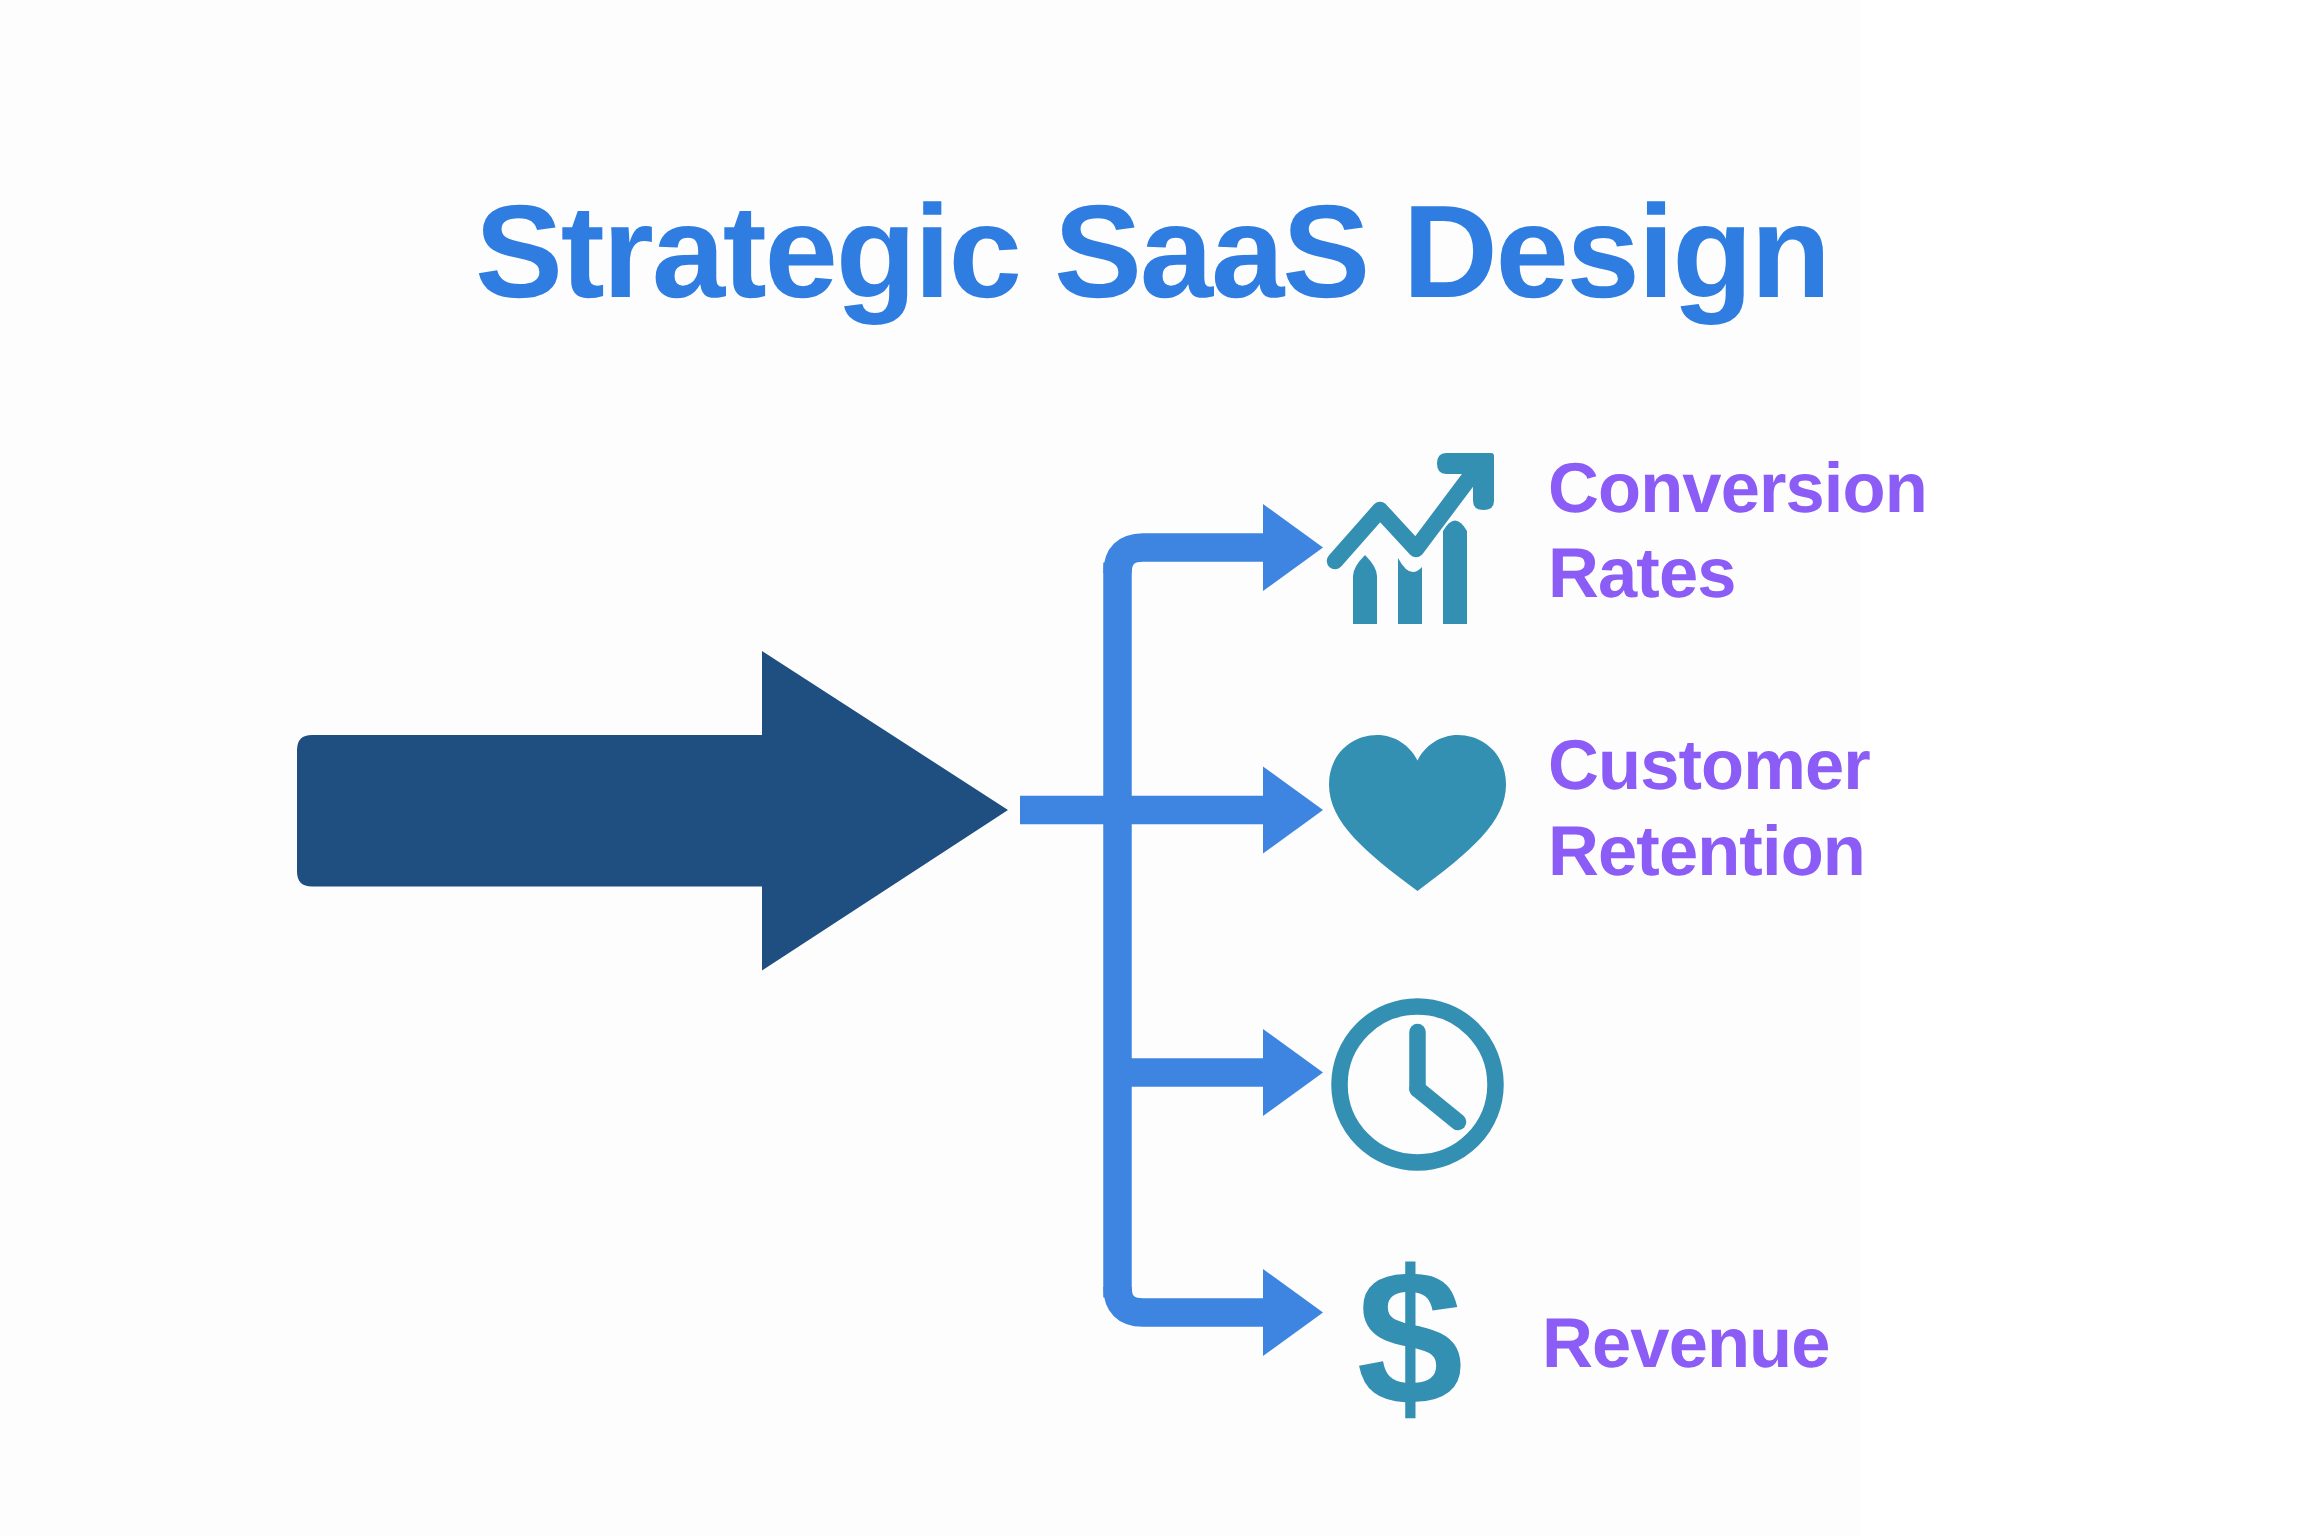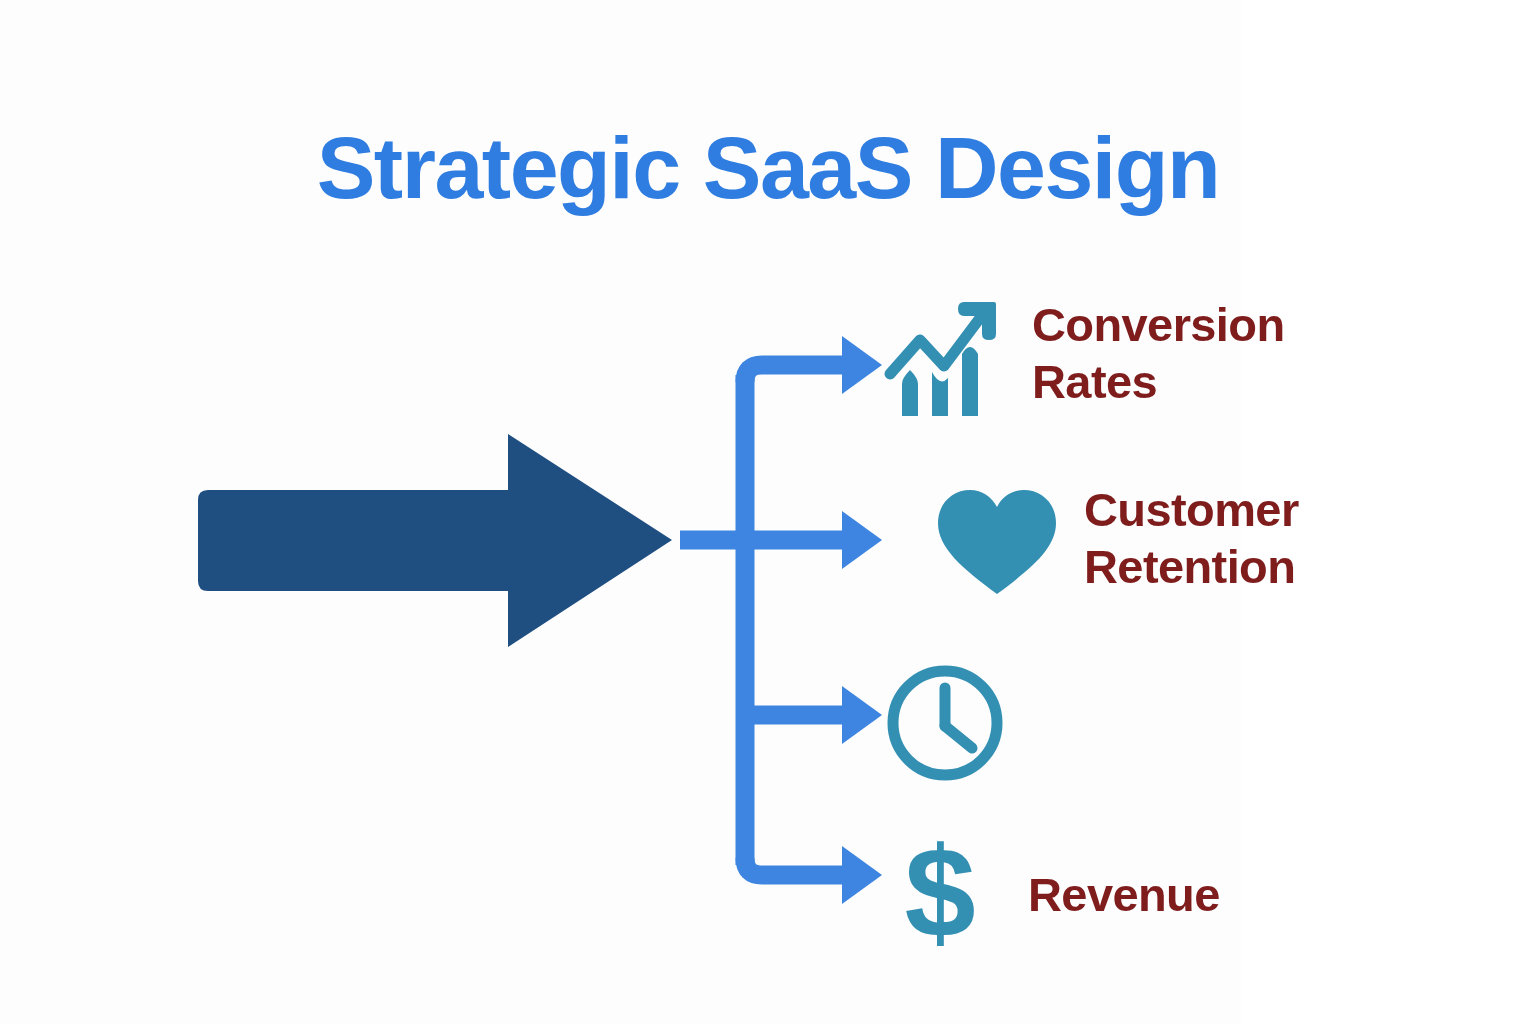--- a/index.html
+++ b/index.html
@@ -64,29 +64,29 @@
     width: 130px;
     height: 130px;
     flex: 0 0 130px;
     display: flex;
     align-items: center;
     justify-content: center;
   }
   .row-label {
     font-size: 47px;
     font-weight: 700;
-    color: #7f1d1d;
+    color: #8b5cf6;
     letter-spacing: -0.6px;
     line-height: 1.22;
     margin-left: 22px;
     white-space: pre-line;
   }
 
   #row-conversion { left: 880px; top: 288px; }
-  #row-retention  { left: 932px; top: 473px; }
+  #row-retention  { left: 880px; top: 473px; }
   #row-onboarding { left: 880px; top: 658px; }
   #row-revenue    { left: 880px; top: 830px; }
 
   #row-revenue .row-icon { width: 120px; flex: 0 0 120px; }
   #row-revenue .row-label { margin-left: 28px; }
 </style>
 </head>
 <body>
 
 <div id="canvas">

